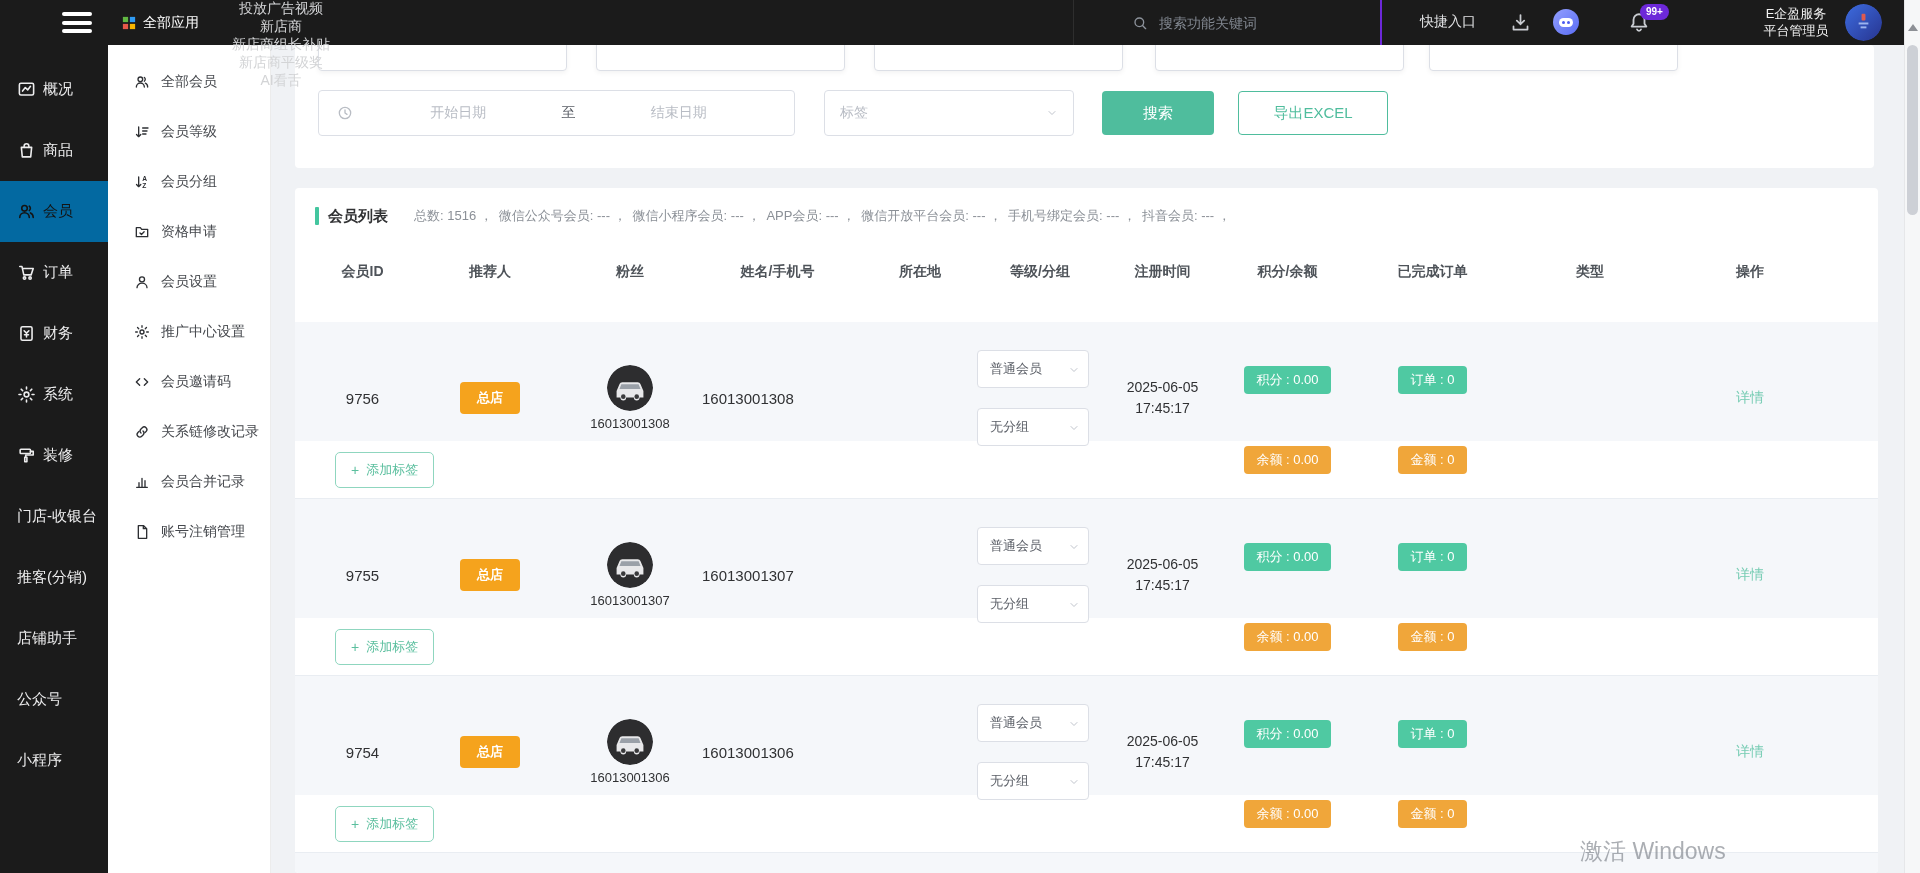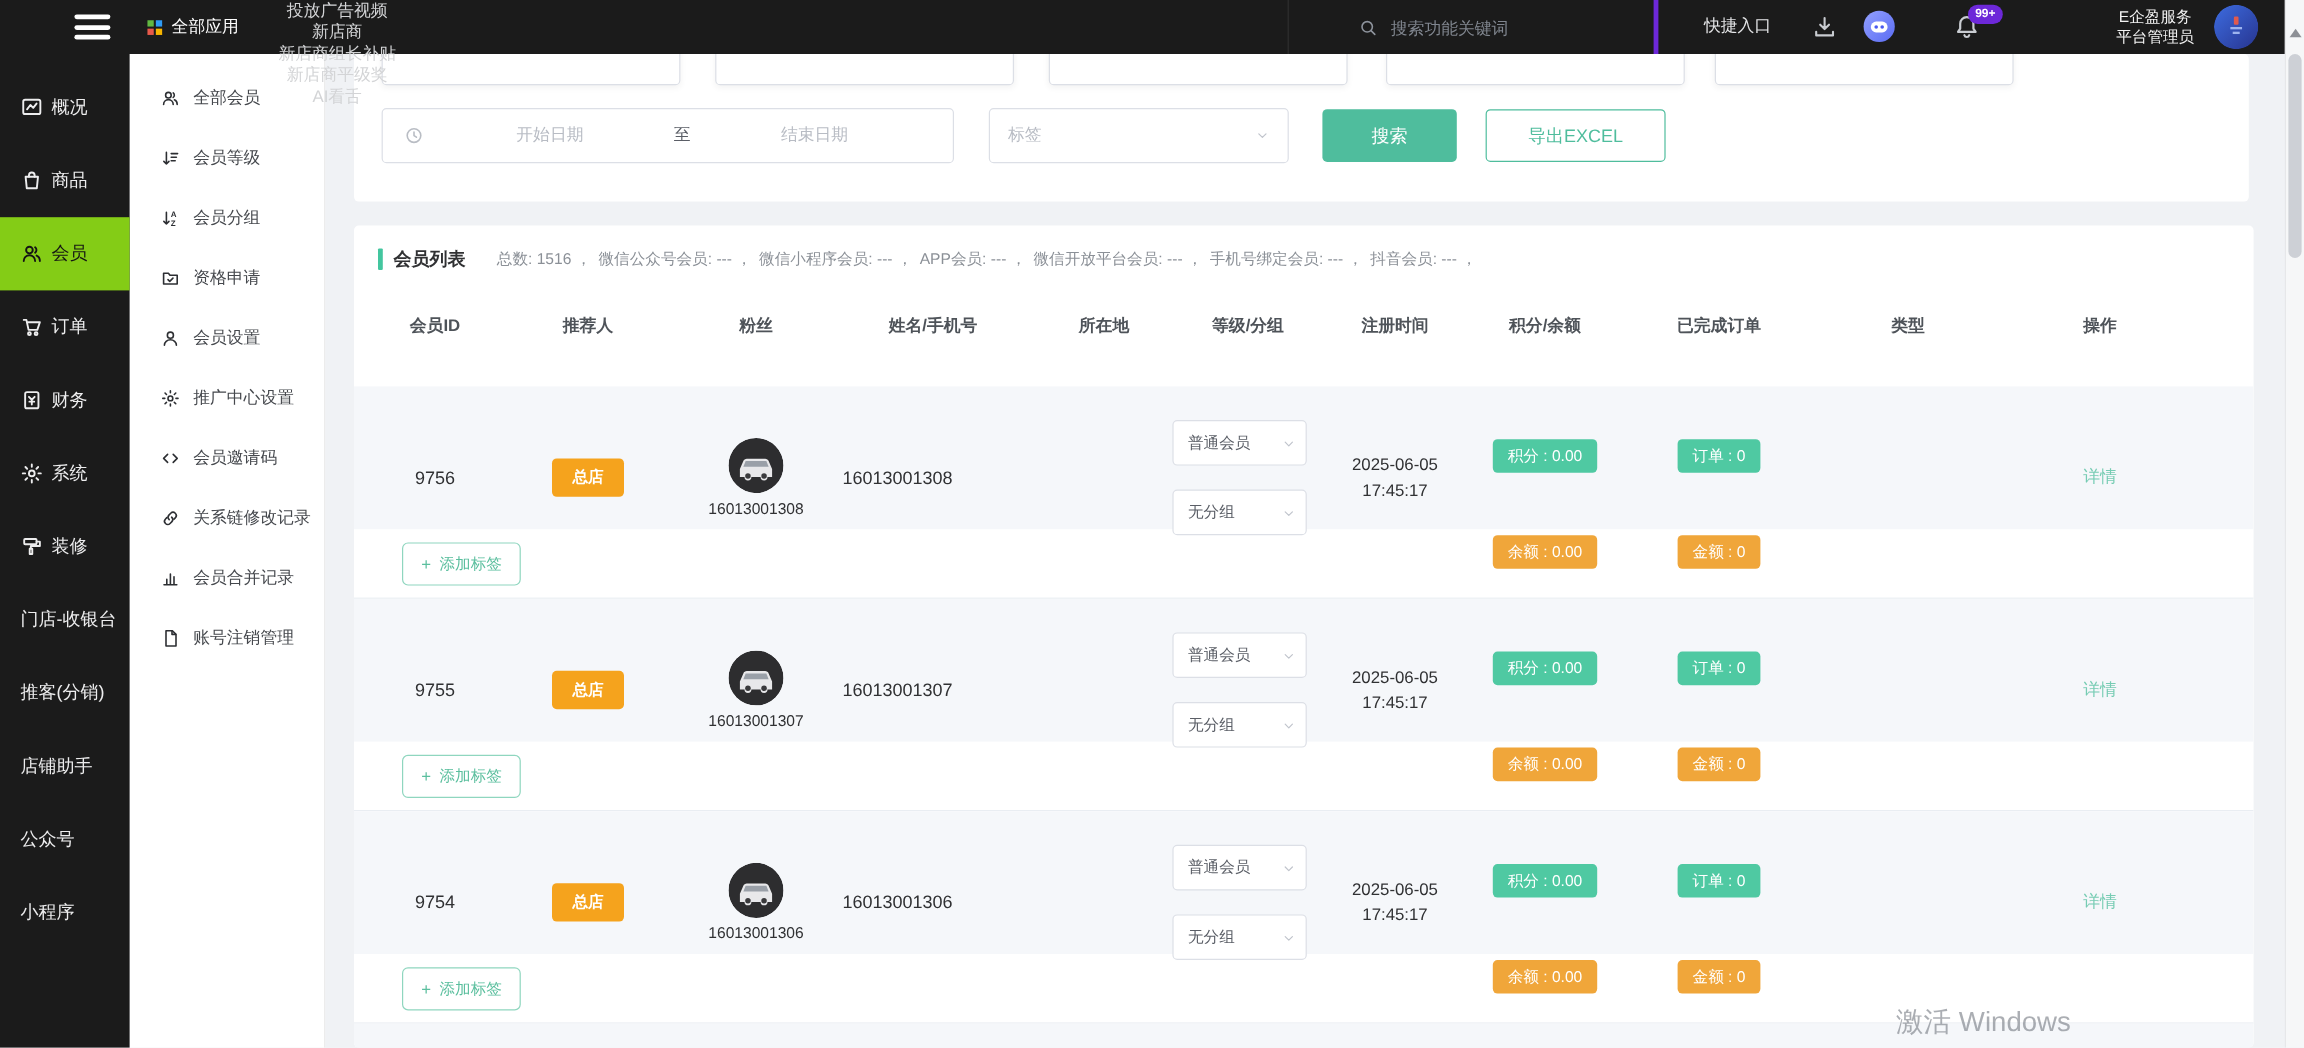--- a/index.html
+++ b/index.html
@@ -8,37 +8,37 @@
   .icon svg{width:100%;height:100%;display:block;}
 
   
   .topbar{position:absolute;left:0;top:0;width:1920px;height:45px;background:#1b1b1b;z-index:30;text-decoration:underline;}
   .hamburger{position:absolute;left:62px;top:12px;width:30px;height:21px;display:flex;flex-direction:column;justify-content:space-between;cursor:pointer;}
   .hamburger span{display:block;height:4px;background:#fff;border-radius:2px;}
   .apps{position:absolute;left:122px;top:0;height:45px;display:flex;align-items:center;gap:7px;color:#fff;font-size:14px;}
   .apps-ico{width:14px;height:14px;}
   .topnav{position:absolute;left:232px;top:0;height:45px;display:flex;align-items:center;flex-direction:column;}
   .nav-item{color:#d3d4d6;font-size:14px;margin-right:38px;text-decoration:none;cursor:pointer;white-space:nowrap;}
-  .search-wrap{position:absolute;left:1073px;top:0;width:309px;height:45px;border-left:1px solid #2e2e2e;border-right:4px solid #6d28d9;display:flex;align-items:center;padding-left:58px;}
+  .search-wrap{position:absolute;left:1073px;top:0;width:309px;height:45px;border-left:1px solid #2e2e2e;border-right:2px solid #6d28d9;display:flex;align-items:center;padding-left:58px;}
   .search-ico{width:16px;height:16px;color:#8d939c;margin-right:9px;}
   .search-input{background:transparent;border:0;outline:none;color:#cfd3d9;font-size:14px;width:170px;font-family:inherit;}
   .search-input::placeholder{color:#80868f;}
   .quick{position:absolute;left:1420px;top:13px;color:#e3e4e6;font-size:14px;cursor:pointer;white-space:nowrap;}
   .tb-ico.dl{position:absolute;left:1510px;top:12px;width:21px;height:21px;color:#c9ccd1;cursor:pointer;}
   .robot{position:absolute;left:1552px;top:8px;width:28px;height:28px;cursor:pointer;}
   .bellwrap{position:absolute;left:1628px;top:10px;width:24px;height:26px;cursor:pointer;}
   .bell{width:22px;height:24px;color:#c9ccd1;display:block;}
   .nbadge{position:absolute;left:12px;top:-6px;background:#6d28d9;color:#fff;font-size:10px;font-weight:bold;line-height:1;padding:3px 6px;border-radius:9px;white-space:nowrap;}
   .account{position:absolute;left:1748px;top:5px;width:96px;color:#f2f2f2;font-size:13px;line-height:17px;text-align:center;cursor:pointer;}
   .tb-avatar{position:absolute;left:1845px;top:4px;width:37px;height:37px;border-radius:50%;overflow:hidden;cursor:pointer;}
 
   
   .sidebar{position:absolute;left:0;top:45px;width:108px;height:828px;background:#1b1b1b;padding-top:14px;z-index:20;}
   .side-item{height:61px;display:flex;align-items:center;padding-left:17px;gap:7px;color:#ededee;font-size:15px;cursor:pointer;white-space:nowrap;}
-  .side-item.active{background:#84cc16;color:#141414;}
+  .side-item.active{background:#0369a1;color:#141414;}
   .side-ico{width:19px;height:19px;flex:0 0 19px;}
 
   
   .subsidebar{position:absolute;left:108px;top:45px;width:163px;height:828px;background:#fff;padding-top:12px;z-index:10;border-right:1px solid #ececec;}
   .sub-item{height:50px;display:flex;align-items:center;padding-left:26px;gap:11px;color:#45484d;font-size:14px;cursor:pointer;white-space:nowrap;}
   .sub-ico{width:16px;height:16px;flex:0 0 16px;color:#2d2f33;}
 
   
   .main{position:absolute;left:271px;top:45px;width:1633px;height:828px;background:#f0f2f5;overflow:hidden;}
   .card{position:absolute;background:#fff;border-radius:4px;}

